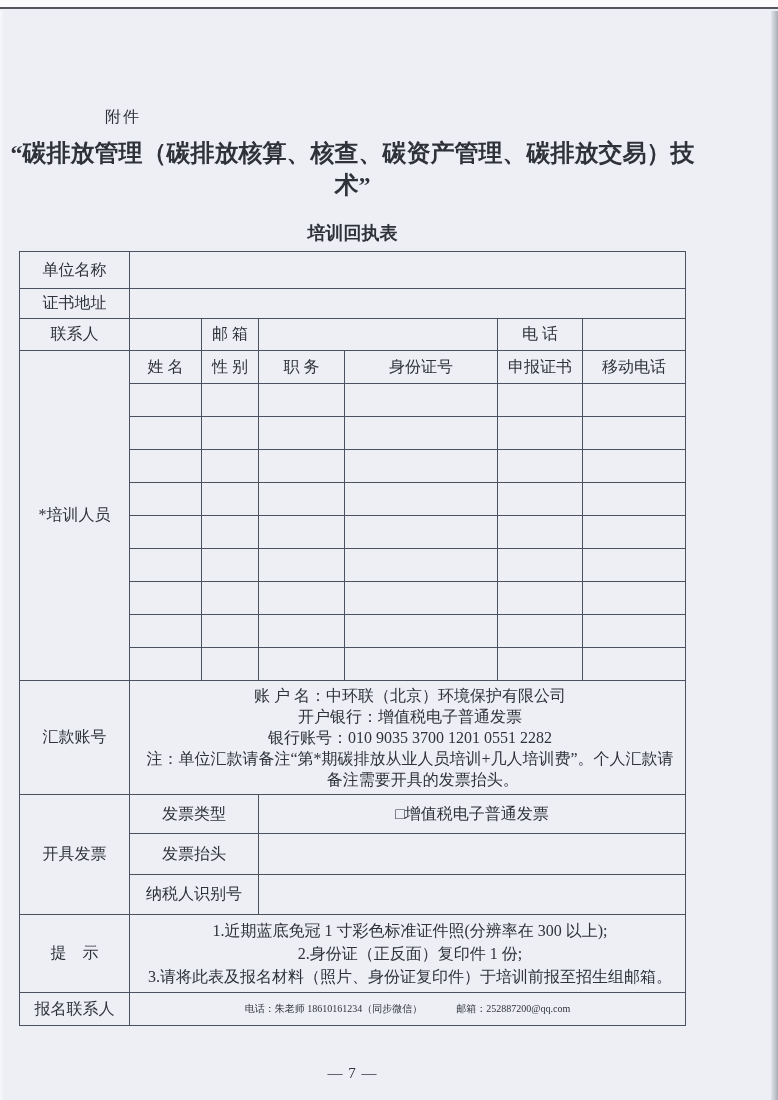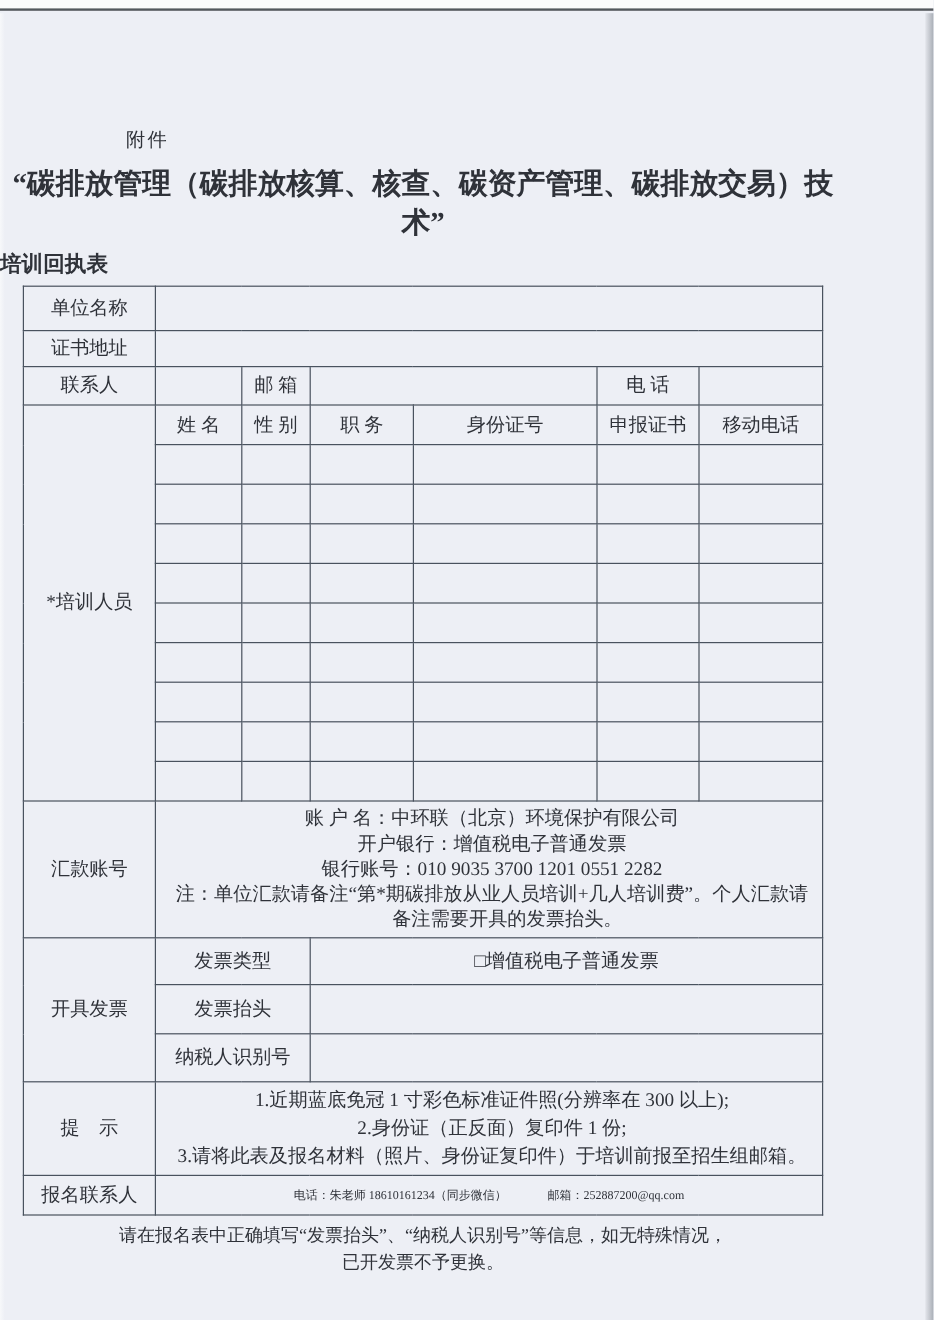--- a/index.html
+++ b/index.html
@@ -27,21 +27,21 @@
   }
   .scan-left{
     position:absolute;top:11px;left:0;bottom:0;width:4px;
     background:linear-gradient(to right,#f7f8fa,var(--paper));
   }
 
   .content{position:absolute;top:26px;left:0;width:705px;}
 
   .attachment{margin:81px 0 0 105px;font-size:16px;letter-spacing:2px;}
   .title1{margin-top:9px;text-align:center;font-size:24px;font-weight:bold;}
-  .title2{margin-top:7px;text-align:left;font-size:18px;font-weight:bold;}
+  .title2{margin-top:20px;text-align:center;font-size:18px;font-weight:bold;}
 
   table.form{
     margin:6px auto 0 auto;
     width:666px;
     border-collapse:collapse;
     table-layout:fixed;
   }
   table.form td{
     border:1px solid var(--line);
     font-size:16px;
@@ -225,22 +225,18 @@
         <td colspan="6">
           <div class="reg-line">
             <span>电话：朱老师 18610161234（同步微信）</span>
             <span>邮箱：252887200@qq.com</span>
           </div>
         </td>
       </tr>
     </tbody>
   </table>
 
-  <div class="footer-note">
-    <div>请在报名表中正确填写“发票抬头”、“纳税人识别号”等信息，如无特殊情况，</div>
-    <div>已开发票不予更换。</div>
-  </div>
 
   <div class="page-num">— 7 —</div>
 
 </div>
 
 <div class="scan-right"></div>
 
 </body></html>

